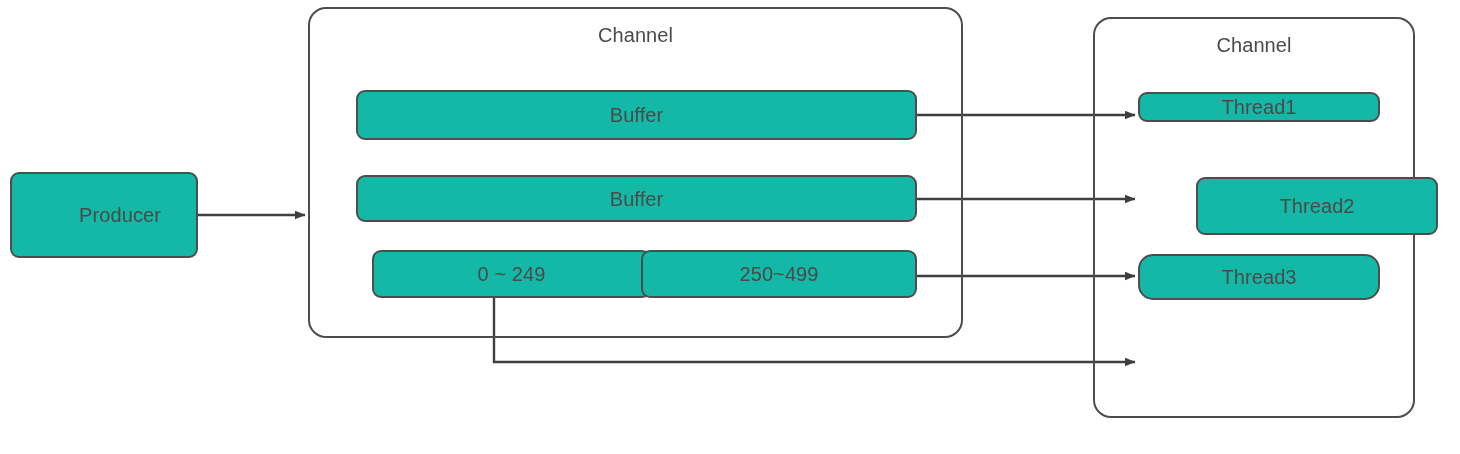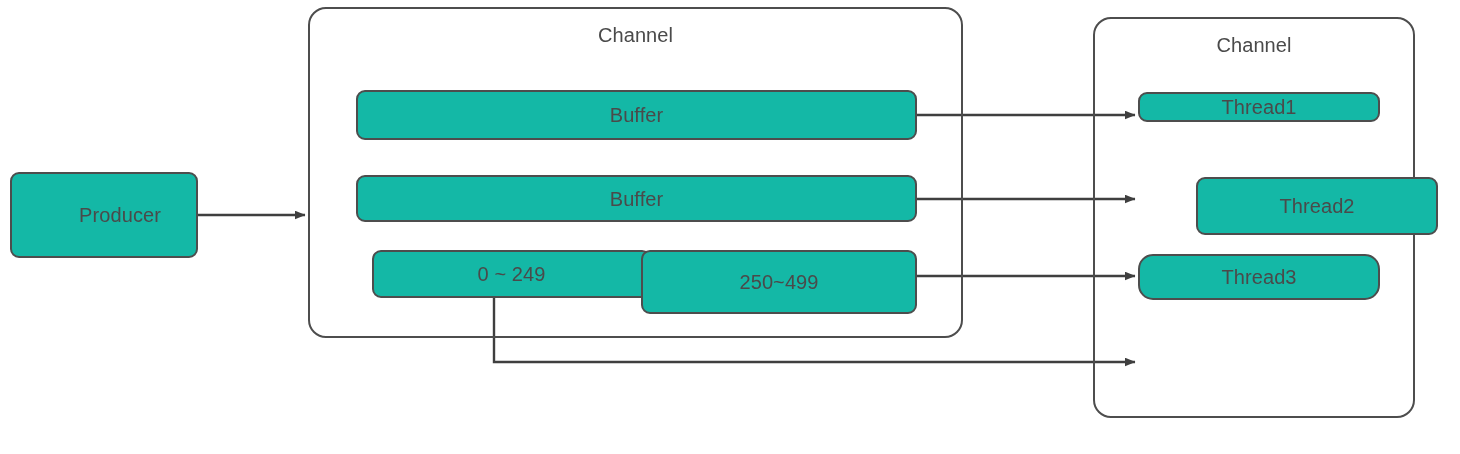--- a/index.html
+++ b/index.html
@@ -54,21 +54,21 @@
     margin-top: 16px;
   }
   
   #producer-box   { left: 10px;   top: 172px; width: 188px; height: 86px; padding-left: 32px; }
   #channel-box    { left: 308px;  top: 7px;   width: 655px; height: 331px; }
   #consumer-box   { left: 1093px; top: 17px;  width: 322px; height: 401px; }
 
   #buffer-1       { left: 356px;  top: 90px;  width: 561px; height: 50px; }
   #buffer-2       { left: 356px;  top: 175px; width: 561px; height: 47px; }
   #range-low      { left: 356px;  top: 250px; width: 279px; height: 48px; margin-left: 16px; }
-  #range-high     { left: 641px;  top: 250px; width: 276px; height: 64px; justify-content: center; }
+  #range-high     { left: 641px;  top: 250px; width: 276px; height: 48px; justify-content: center; }
 
   #thread-1       { left: 1138px; top: 92px;  width: 242px; height: 30px; }
   #thread-2       { left: 1196px; top: 177px; width: 242px; height: 58px; }
   #thread-3       { left: 1138px; top: 254px; width: 242px; height: 46px; border-radius: 15px; }
   #thread-4       { left: 1138px; top: 340px; width: 242px; height: 47px; }
 </style>
 </head>
 <body>
 
 <div id="canvas">

